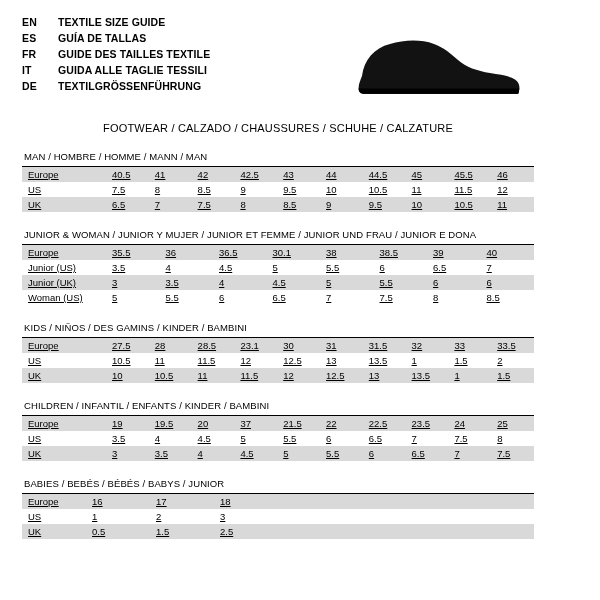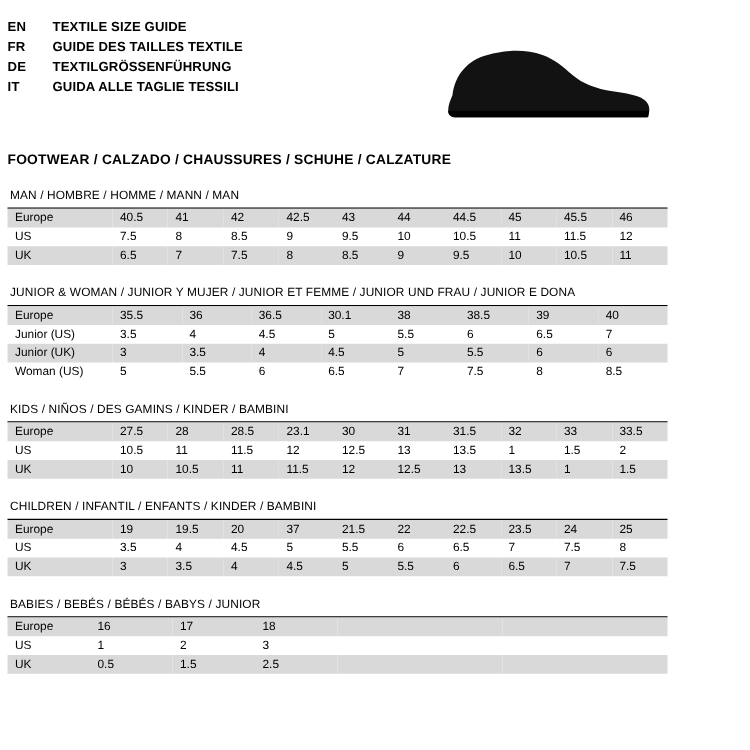--- a/index.html
+++ b/index.html
@@ -12,21 +12,21 @@
     background: #ffffff;
     font-family: "Liberation Sans", sans-serif;
     color: #000000;
     overflow: hidden;
   }
   .page {
     position: relative;
     width: 556px;
     height: 600px;
     box-sizing: border-box;
-    padding: 16px 22px 0 6px;
+    padding: 16px 22px 0 22px;
   }
 
   
   .header {
     position: relative;
     height: 96px;
   }
   .lang-table {
     border-collapse: collapse;
     font-size: 10.5px;
@@ -50,23 +50,24 @@
   .shoe-wrap {
     position: absolute;
     right: 6px;
     top: 14px;
     width: 190px;
     height: 72px;
   }
 
   .section-title {
     font-size: 11px;
-    font-weight: bold;
+    font-weight: normal;
     letter-spacing: 0.2px;
     margin-top: 10px;
+    text-align: center;
   }
 
   
   .block {
     margin-top: 17px;
   }
   .block-title {
     font-size: 9.5px;
     font-weight: normal;
     letter-spacing: 0.1px;
@@ -75,20 +76,21 @@
   .rule {
     height: 1px;
     background: #000000;
     margin-bottom: 0;
   }
   table.sizes {
     border-collapse: collapse;
     width: 100%;
     font-size: 9.5px;
     table-layout: fixed;
+    text-decoration: underline;
   }
   table.sizes td {
     height: 15px;
     padding: 0 0 0 6px;
     vertical-align: middle;
     white-space: nowrap;
     color: #000;
   }
   table.sizes tr.shaded td {
     background: #d9d9d9;
@@ -106,30 +108,34 @@
 <div class="page">
 
   <div class="header">
     <table class="lang-table">
       <tbody>
         <tr>
           <td class="lang-code">EN</td>
           <td class="lang-text">TEXTILE SIZE GUIDE</td>
         </tr>
         <tr>
+          <td class="lang-code">ES</td>
+          <td class="lang-text">GUÍA DE TALLAS</td>
+        </tr>
+        <tr>
           <td class="lang-code">FR</td>
           <td class="lang-text">GUIDE DES TAILLES TEXTILE</td>
         </tr>
         <tr>
+          <td class="lang-code">IT</td>
+          <td class="lang-text">GUIDA ALLE TAGLIE TESSILI</td>
+        </tr>
+        <tr>
           <td class="lang-code">DE</td>
           <td class="lang-text">TEXTILGRÖSSENFÜHRUNG</td>
-        </tr>
-        <tr>
-          <td class="lang-code">IT</td>
-          <td class="lang-text">GUIDA ALLE TAGLIE TESSILI</td>
         </tr>
       </tbody>
     </table>
 
     <div class="shoe-wrap">
       <svg viewBox="0 0 190 72" width="190" height="72" xmlns="http://www.w3.org/2000/svg">
         <path d="M24 46 C26 30 36 18 52 14 C66 10 82 9 96 14 C106 17.5 113 24 120 30 C128 37 139 41 152 43 C163 44.7 172 46 177 49.5 C181.5 52.6 182 57 181 60.5 L180 64 L26 64 C22 64 20.5 61 20.6 58 C20.8 53 22.6 50 24 46 Z" fill="#121212"></path>
         <path d="M20.6 58.5 L181.4 58.5 L180.6 63.6 L26 63.6 C22.2 63.6 20.5 61.4 20.6 58.5 Z" fill="#000000"></path>
       </svg>
     </div>

